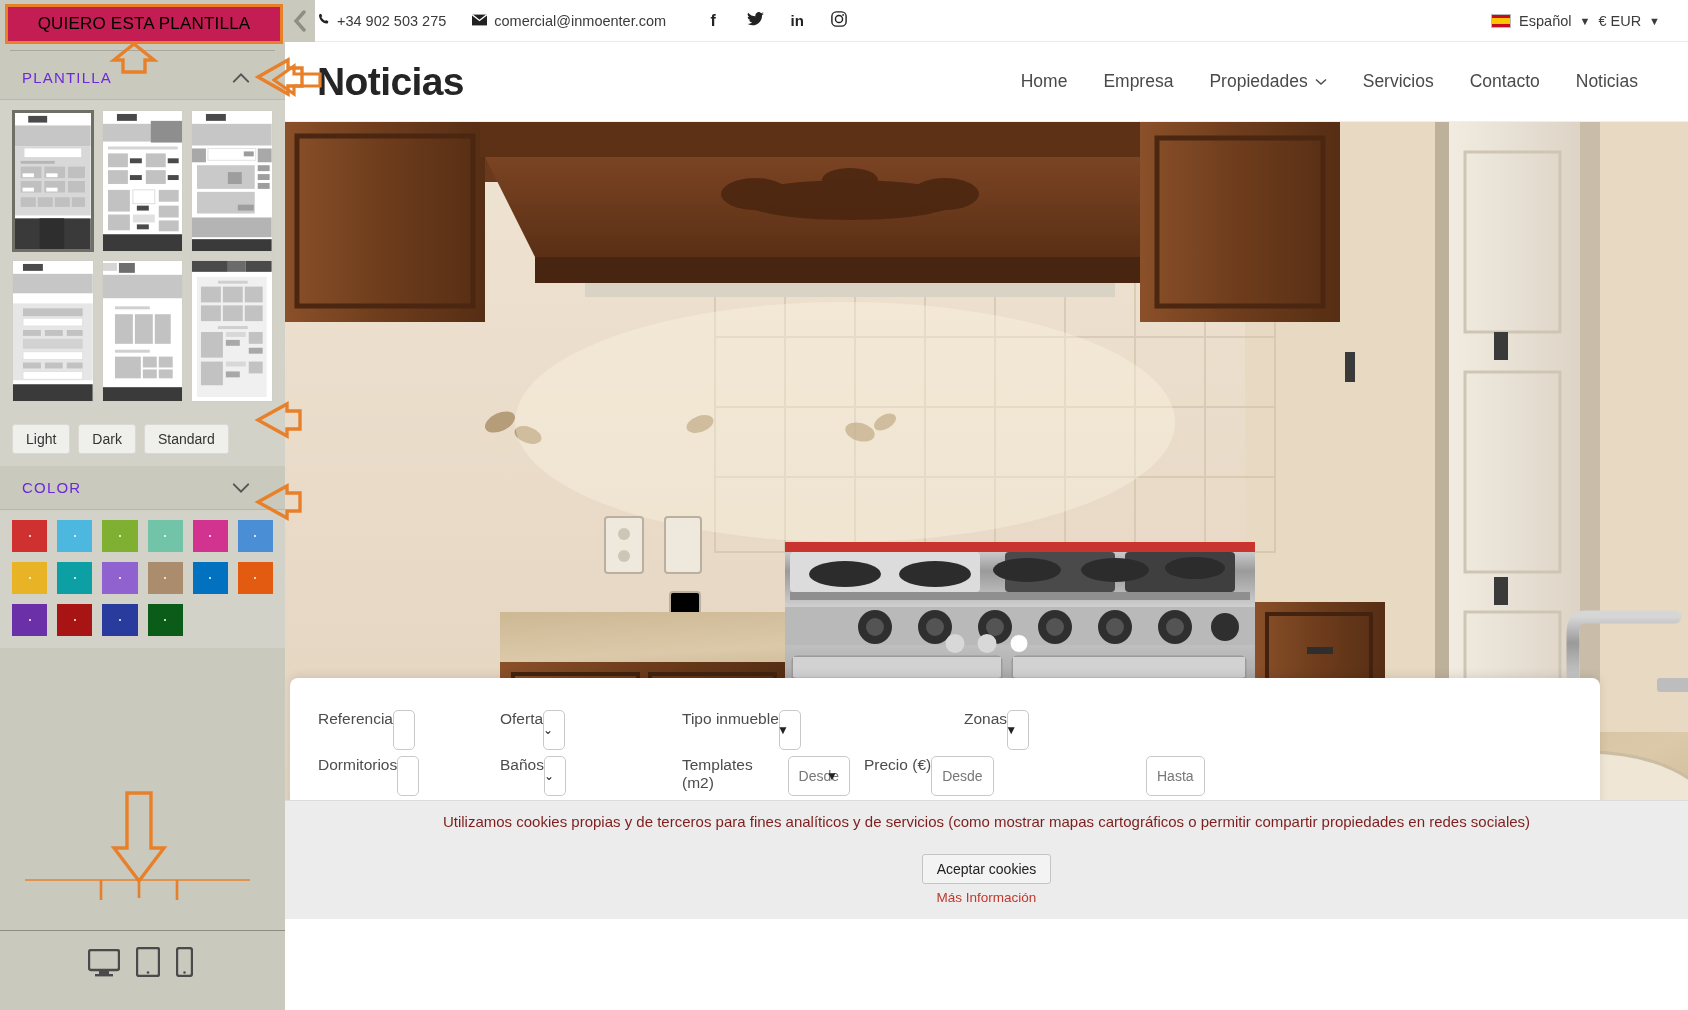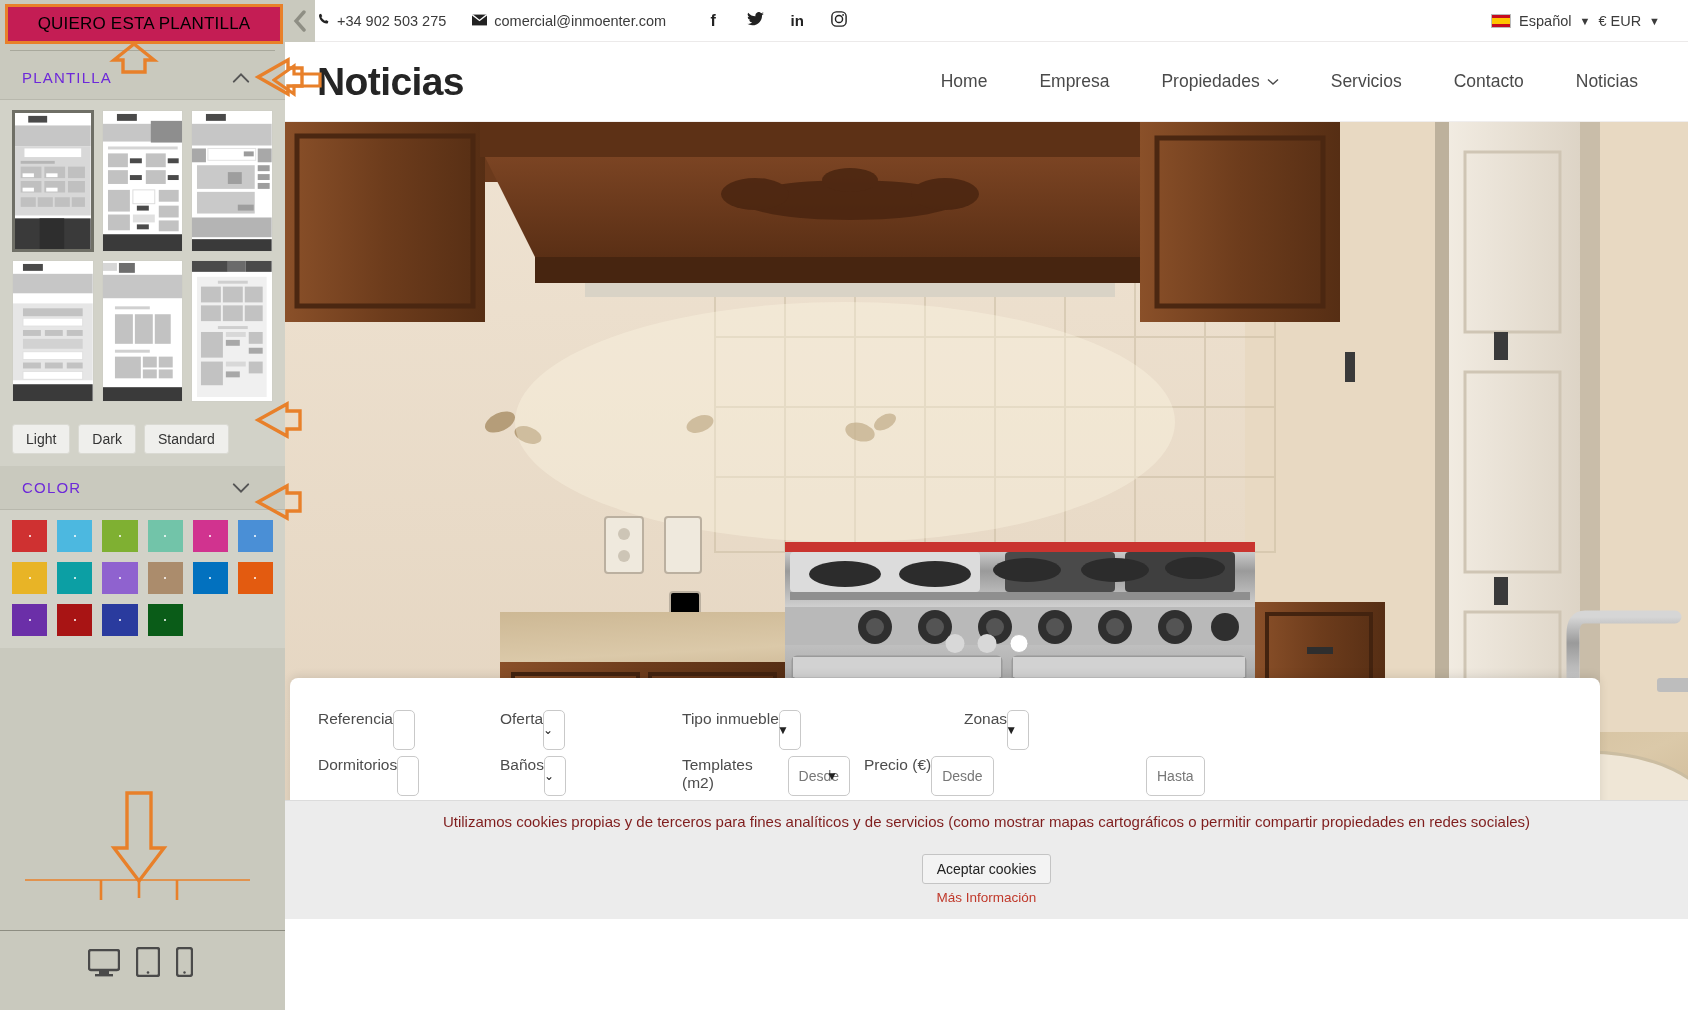--- a/index.html
+++ b/index.html
@@ -148,21 +148,21 @@
   }
   .caret { font-size: 11px; }
 
   .navbar {
     height: 80px; background: #fff;
     display: flex; align-items: center;
     padding: 0 32px;
     border-bottom: 1px solid #f0eeee;
   }
   .brand { font-size: 39px; font-weight: bold; color: #252525; letter-spacing: -.6px; }
-  .menu { margin-left: auto; display: flex; align-items: center; gap: 16px; }
+  .menu { margin-left: auto; display: flex; align-items: center; gap: 0; }
   .menu a {
     color: #4a4a4a; text-decoration: none;
     font-size: 17.5px; padding: 0 18px;
     display: flex; align-items: center; gap: 7px;
     cursor: pointer;
   }
 
   .hero {
     position: relative;
     height: 797px;

